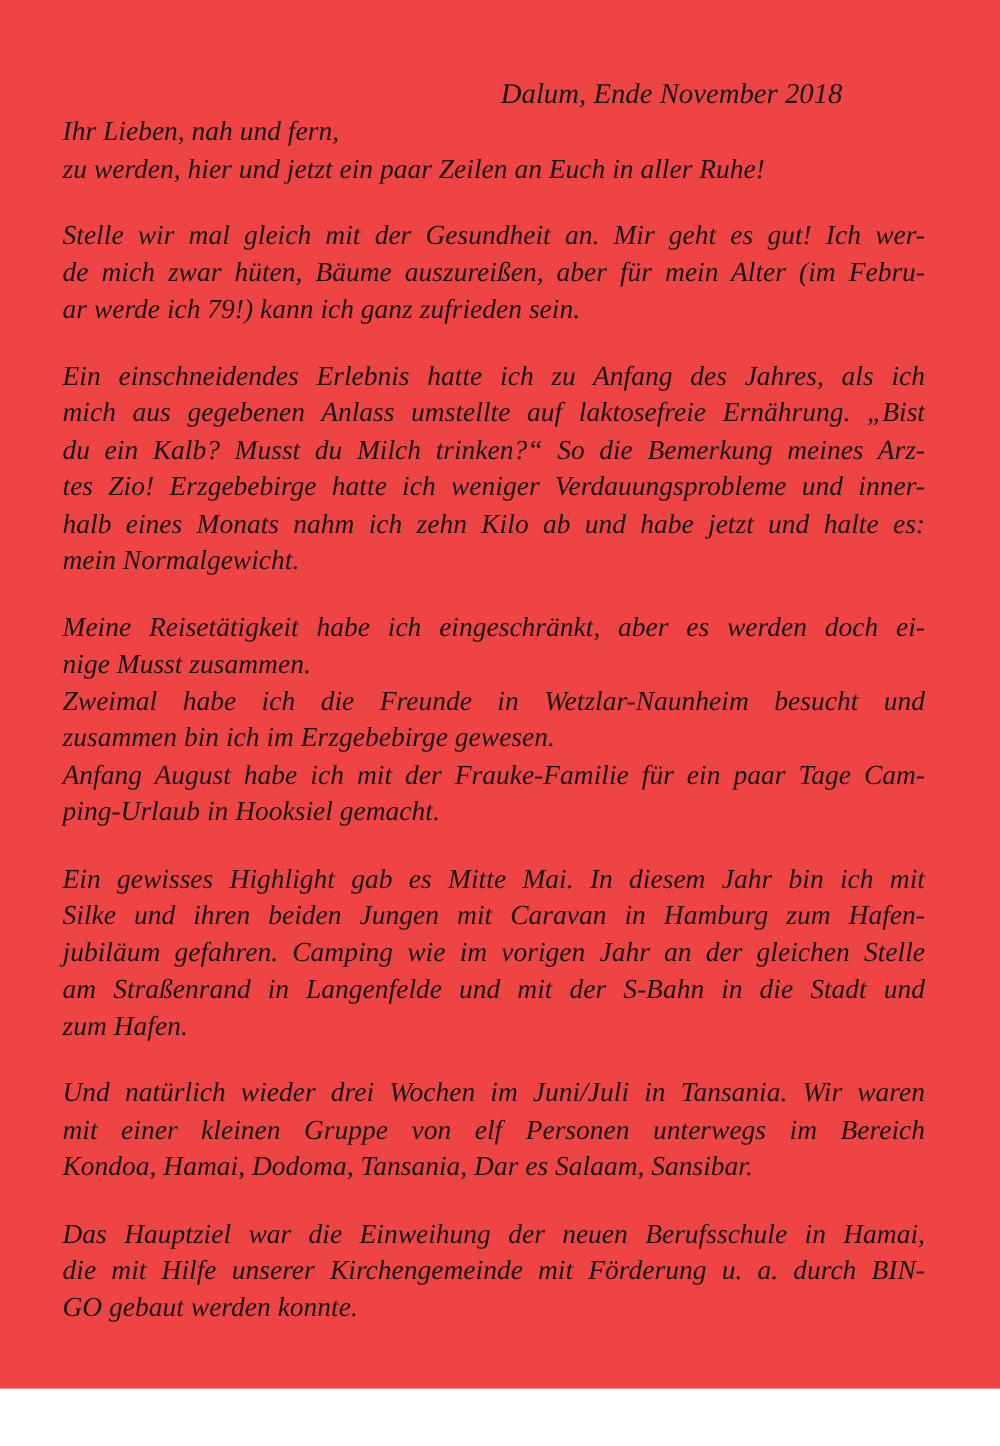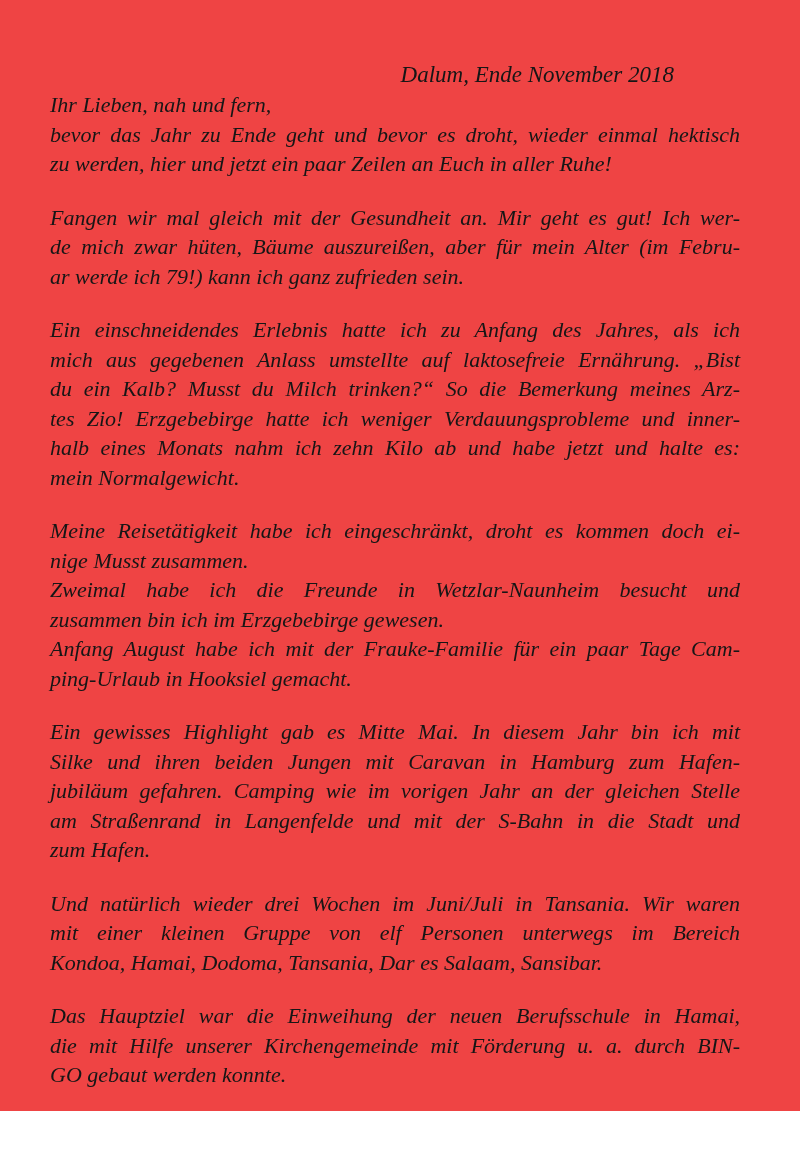--- a/index.html
+++ b/index.html
@@ -43,38 +43,37 @@
   }
 </style>
 </head>
 <body>
 
 <div class="page">
   <div class="dateline">Dalum, Ende November 2018</div>
   <div class="letter-body">
       <div class="para">
         <div class="line">Ihr Lieben, nah und fern,</div>
-        <div class="line just">bevor das Jahr zu Ende geht und bevor es droht, wieder einmal hektisch</div>
         <div class="line">zu werden, hier und jetzt ein paar Zeilen an Euch in aller Ruhe!</div>
       </div>
       <div class="para">
-        <div class="line just">Fangen wir mal gleich mit der Gesundheit an. Mir geht es gut! Ich wer-</div>
+        <div class="line just">Stelle wir mal gleich mit der Gesundheit an. Mir geht es gut! Ich wer-</div>
         <div class="line just">de mich zwar hüten, Bäume auszureißen, aber für mein Alter (im Febru-</div>
         <div class="line">ar werde ich 79!) kann ich ganz zufrieden sein.</div>
       </div>
       <div class="para">
         <div class="line just">Ein einschneidendes Erlebnis hatte ich zu Anfang des Jahres, als ich</div>
         <div class="line just">mich aus gegebenen Anlass umstellte auf laktosefreie Ernährung. „Bist</div>
         <div class="line just">du ein Kalb? Musst du Milch trinken?“ So die Bemerkung meines Arz-</div>
         <div class="line just">tes Zio! Erzgebebirge hatte ich weniger Verdauungsprobleme und inner-</div>
         <div class="line just">halb eines Monats nahm ich zehn Kilo ab und habe jetzt und halte es:</div>
         <div class="line">mein Normalgewicht.</div>
       </div>
       <div class="para">
-        <div class="line just">Meine Reisetätigkeit habe ich eingeschränkt, droht es kommen doch ei-</div>
+        <div class="line just">Meine Reisetätigkeit habe ich eingeschränkt, aber es werden doch ei-</div>
         <div class="line">nige Musst zusammen.</div>
         <div class="line just">Zweimal habe ich die Freunde in Wetzlar-Naunheim besucht und</div>
         <div class="line">zusammen bin ich im Erzgebebirge gewesen.</div>
         <div class="line just">Anfang August habe ich mit der Frauke-Familie für ein paar Tage Cam-</div>
         <div class="line">ping-Urlaub in Hooksiel gemacht.</div>
       </div>
       <div class="para">
         <div class="line just">Ein gewisses Highlight gab es Mitte Mai. In diesem Jahr bin ich mit</div>
         <div class="line just">Silke und ihren beiden Jungen mit Caravan in Hamburg zum Hafen-</div>
         <div class="line just">jubiläum gefahren. Camping wie im vorigen Jahr an der gleichen Stelle</div>

